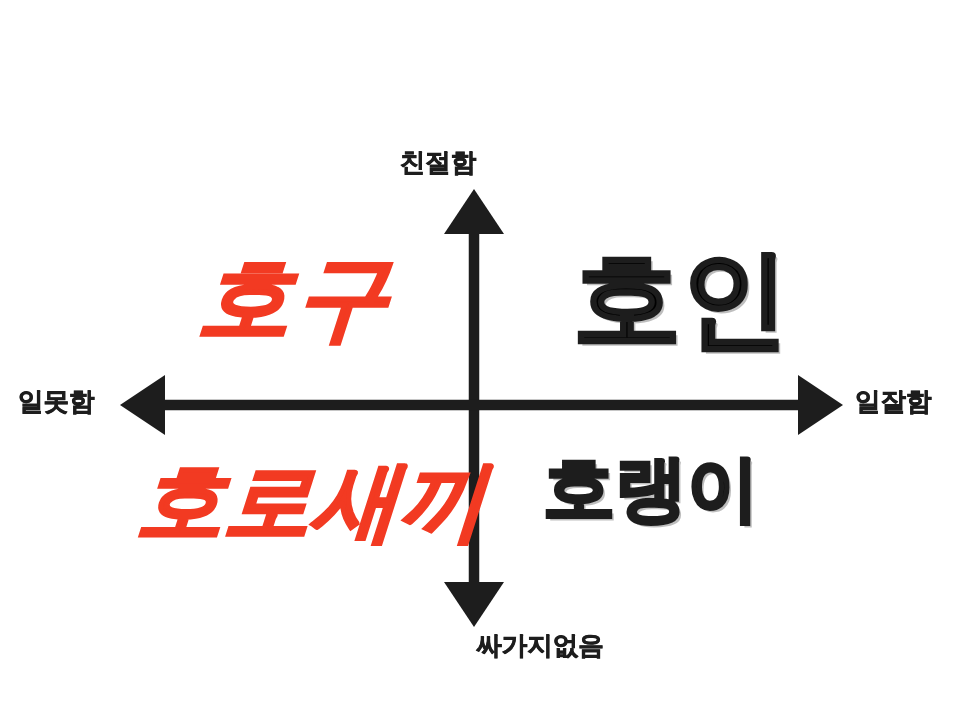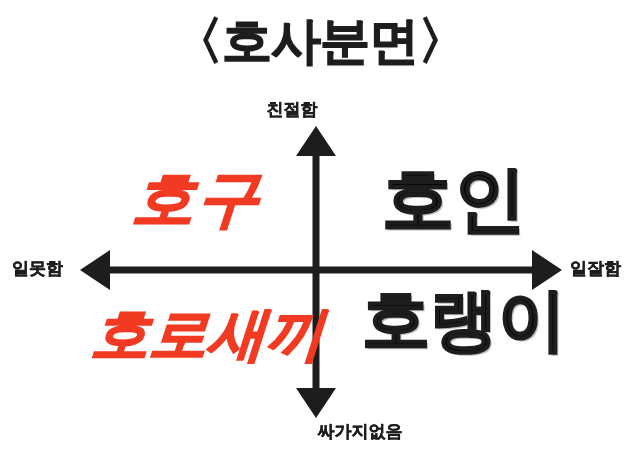--- a/index.html
+++ b/index.html
@@ -94,28 +94,27 @@
     color: #f23a22;
     font-weight: 900;
     -webkit-text-stroke: 1.5px #f23a22;
     font-style: italic;
     transform: skewX(-4deg);
   }
 
   #quad-tl { left: 133px; top: 168px; font-size: 62px; letter-spacing: 2px; }
   #quad-tr { left: 382px; top: 163px; font-size: 72px; letter-spacing: 0px; }
   #quad-bl { left:  92px; top: 305px; font-size: 58px; letter-spacing: 0px; }
-  #quad-br { left: 362px; top: 286px; font-size: 68px; letter-spacing: 0px; }
+  #quad-br { left: 362px; top: 302px; font-size: 48px; letter-spacing: 0px; }
 </style>
 </head>
 <body>
 
 <div id="canvas">
 
-  <div class="title">〈호사분면〉</div>
 
   <svg class="axis-svg" viewBox="0 0 640 467">
 
     <line x1="316" y1="146" x2="316" y2="396" stroke="#1d1d1d" stroke-width="7"></line>
 
     <polygon points="316,126 336,156 296,156" fill="#1d1d1d"></polygon>
 
     <polygon points="316,418 296,388 336,388" fill="#1d1d1d"></polygon>
 
     <line x1="100" y1="270" x2="538" y2="270" stroke="#1d1d1d" stroke-width="7"></line>

